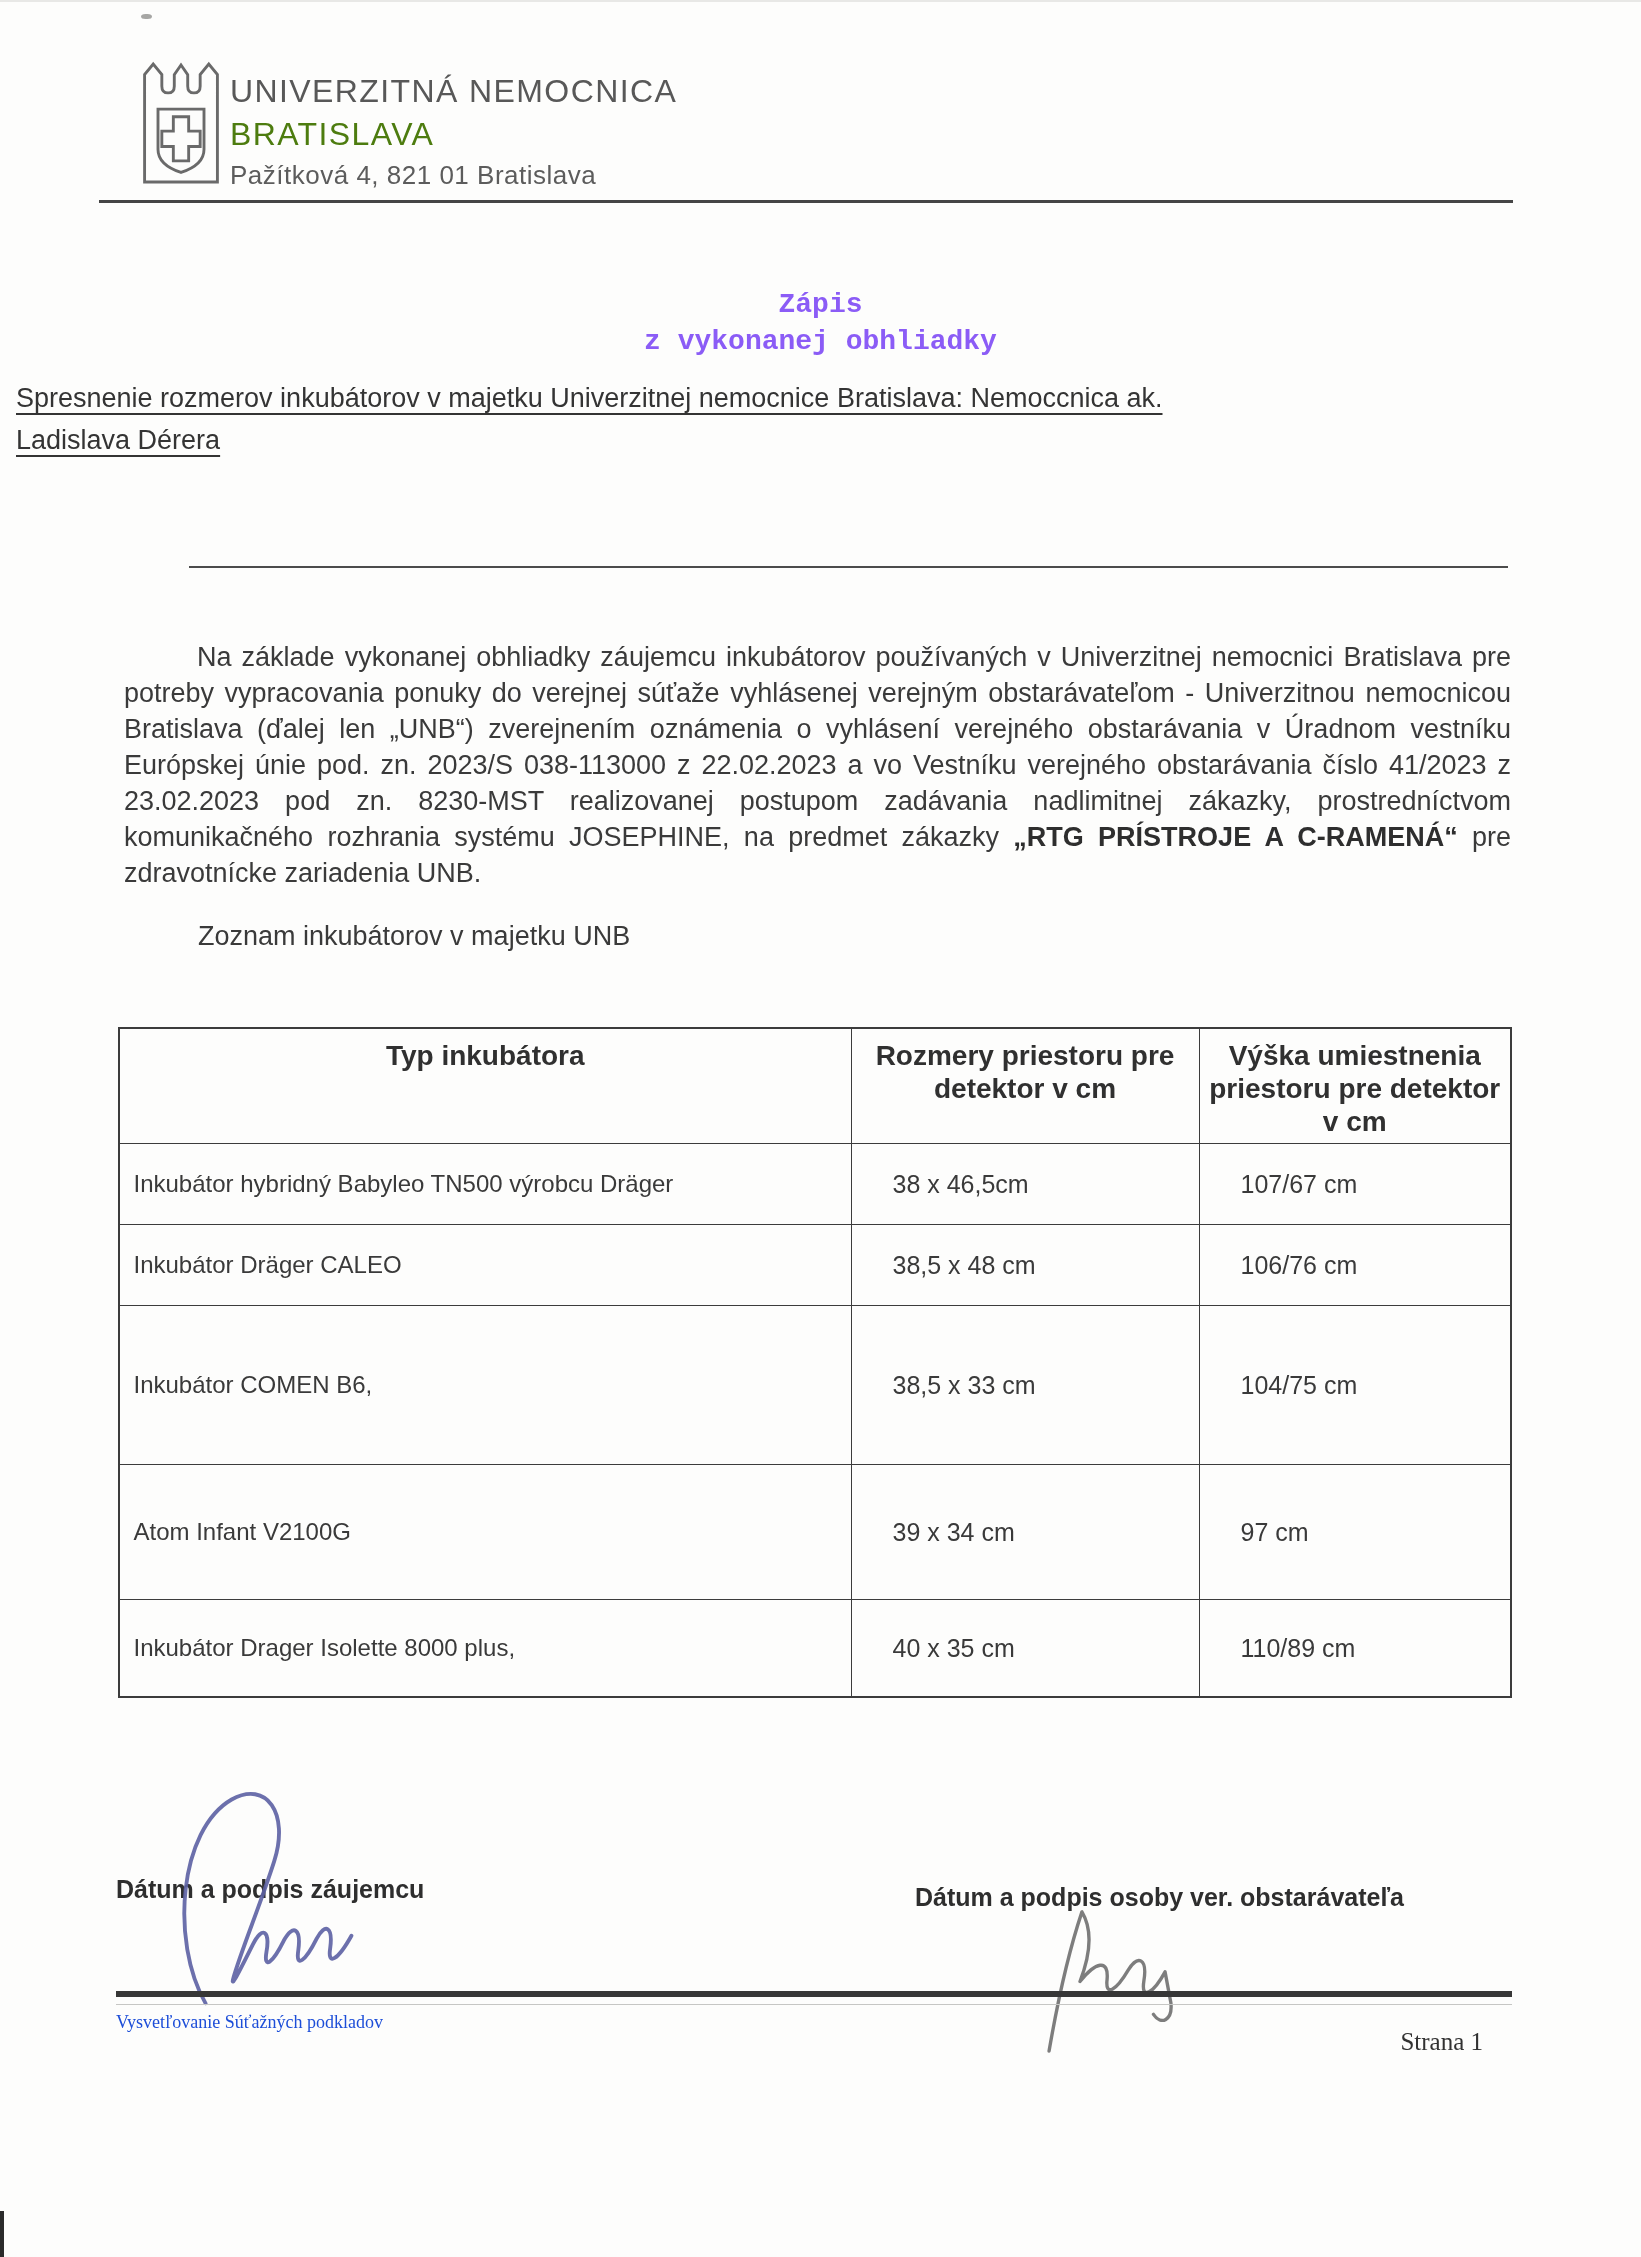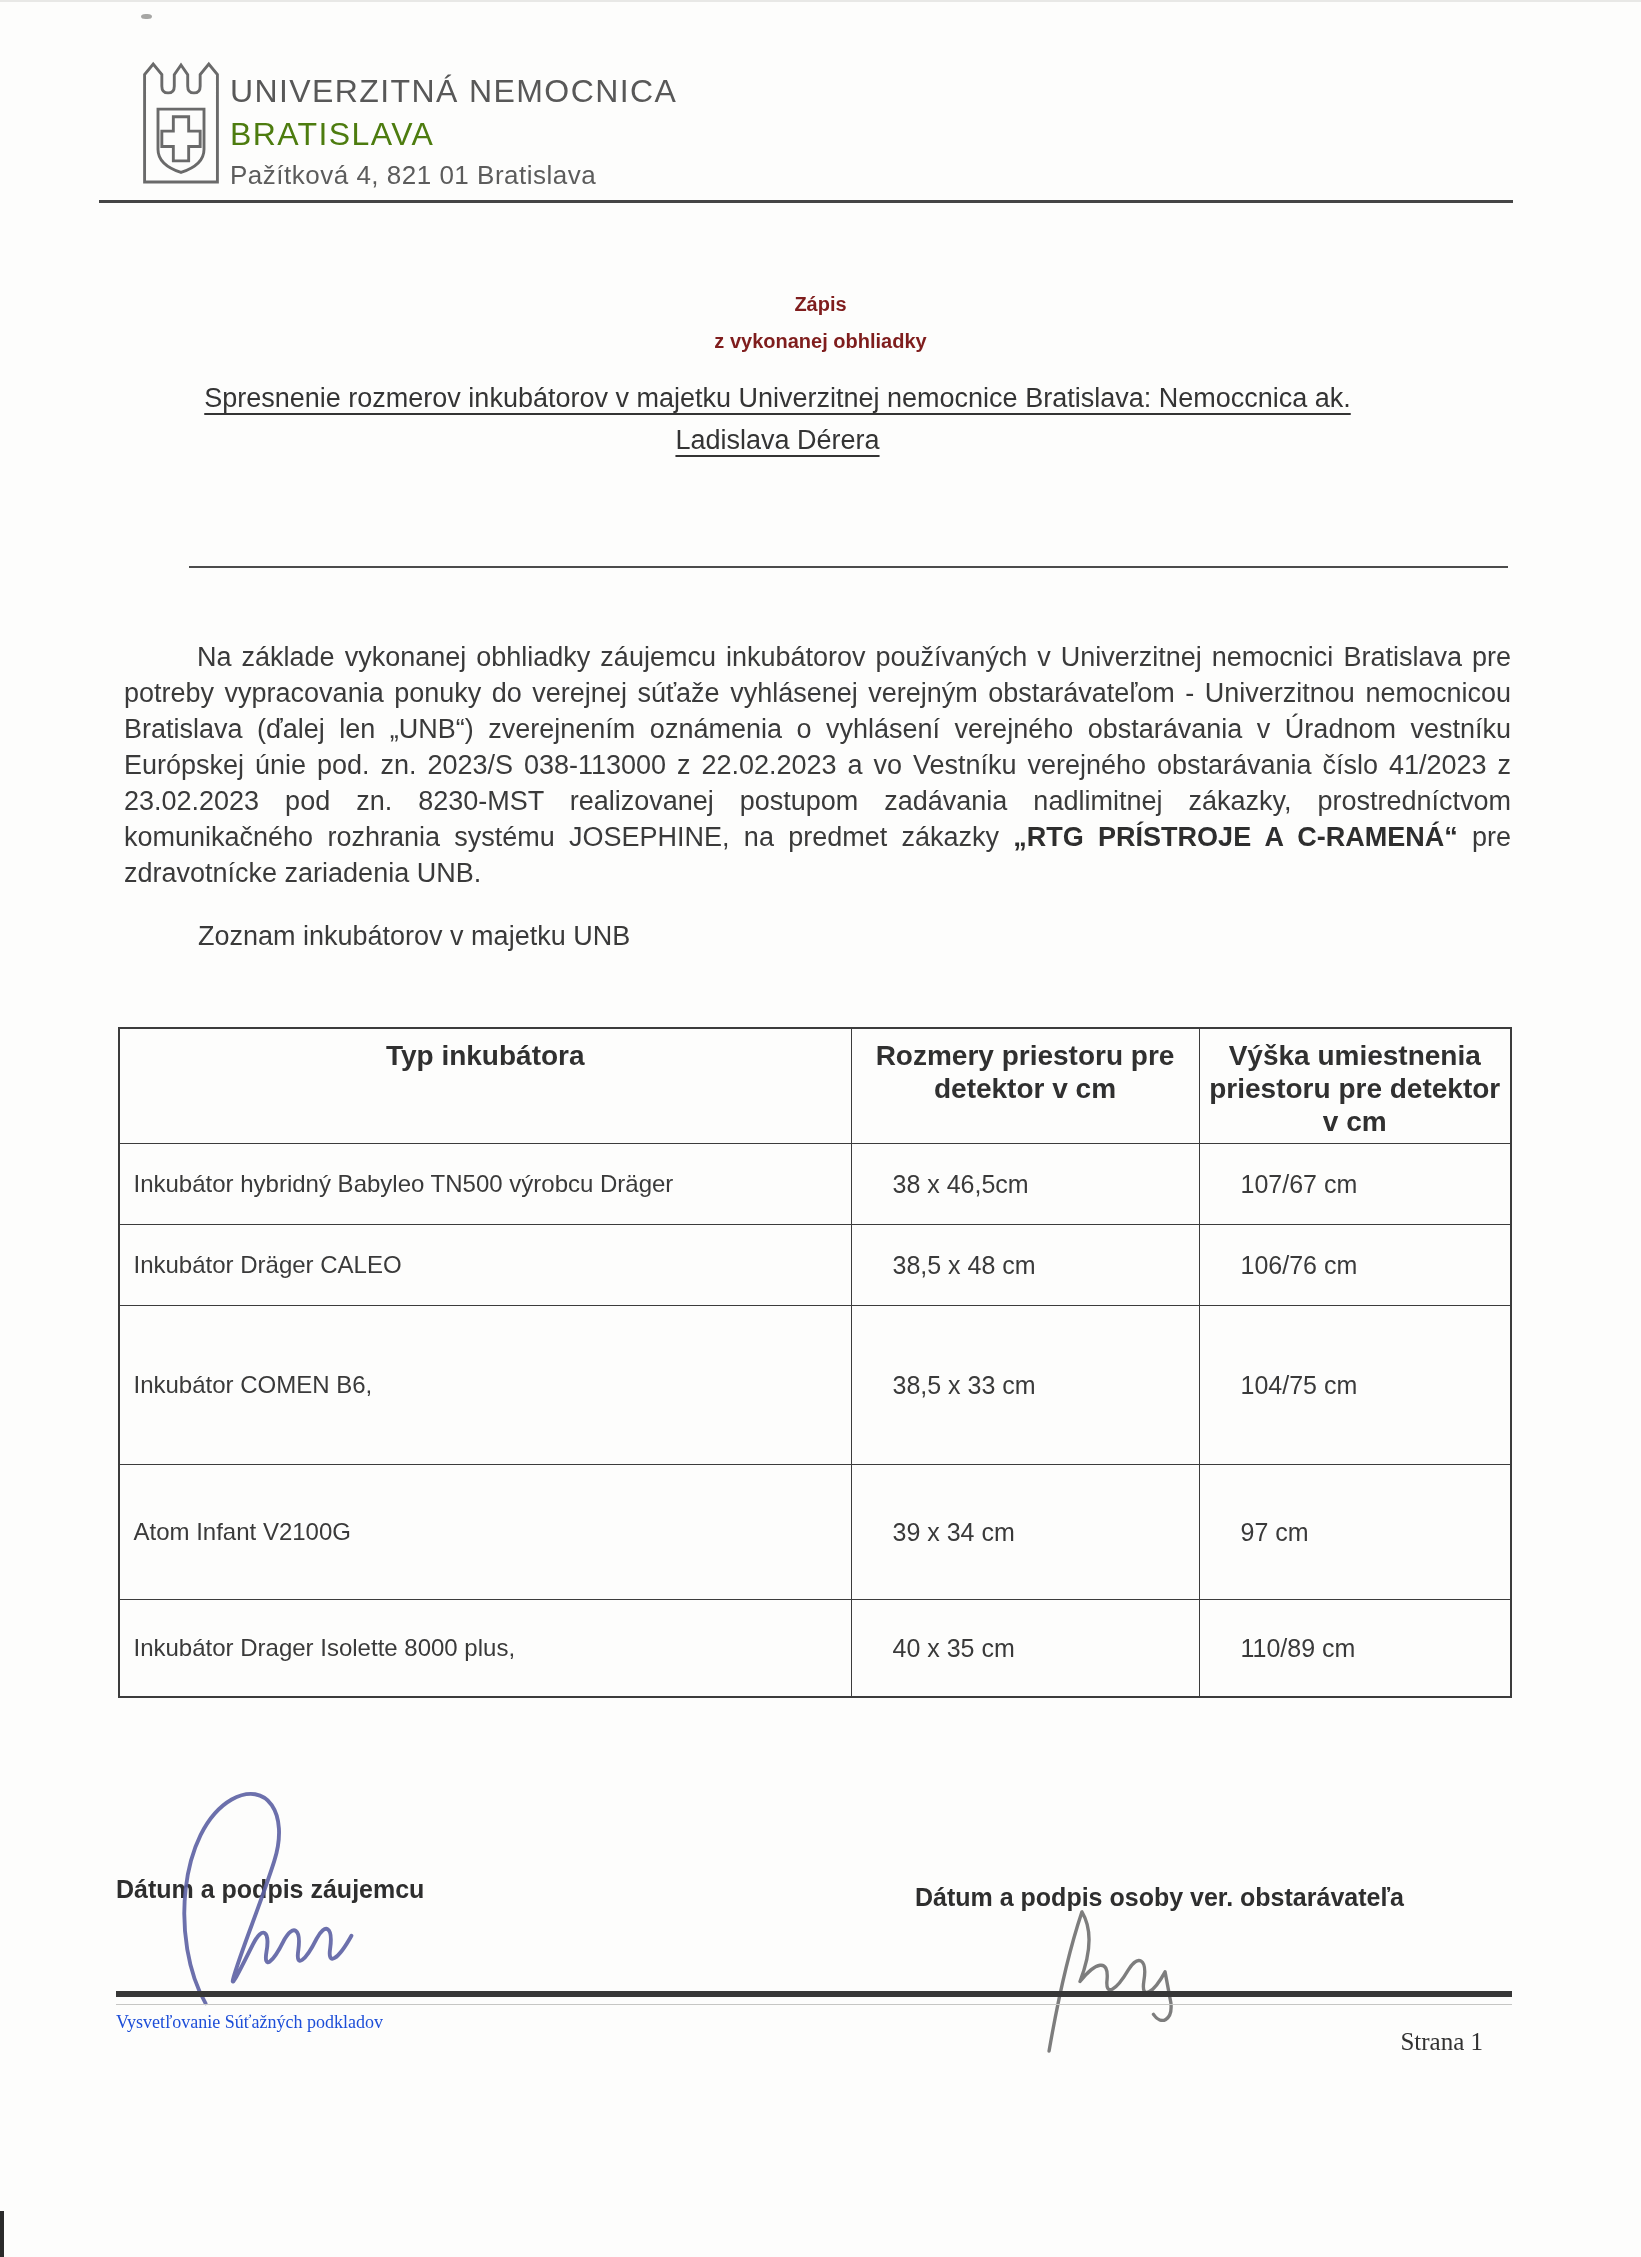--- a/index.html
+++ b/index.html
@@ -17,22 +17,22 @@
 
   
   .logo { left: 135px; top: 58px; }
   .org-line1 { left: 230px; top: 71px;  font-size: 32px; letter-spacing: 1.4px; color: #585858; }
   .org-line2 { left: 230px; top: 114px; font-size: 32px; letter-spacing: 1.4px; color: #4d7c0f; }
   .org-addr  { left: 230px; top: 158px; font-size: 26px; letter-spacing: 0.5px; color: #5c5c5c; }
   .header-rule { left: 99px; top: 198px; width: 1414px; height: 2.9px; background: #454545; }
 
   
   .title-block { left: 0; top: 284px; width: 1641px; text-align: center; }
-  .title-line { font-size: 20px; font-weight: bold; color: #7f1d1d; line-height: 37px; }
-  .subject-block { left: 0; top: 375px; width: 1555px; text-align: center; }
+  .title-line { font-size: 28px; font-weight: bold; color: #8b5cf6; line-height: 37px; font-family: Liberation Mono, monospace; }
+  .subject-block { left: 16px; top: 375px; width: 1555px; }
   .subject-line {
     font-size: 27px; color: #343434; line-height: 42px;
     text-decoration: underline; text-decoration-thickness: 1.9px; text-underline-offset: 5.8px;
   }
   .mid-rule { left: 189px; top: 564px; width: 1319px; height: 1.9px; background: #4c4c4c; }
 
   
   .paragraph {
     left: 124px; top: 637px; width: 1387px;
     font-size: 27px; line-height: 36px; text-align: justify;

